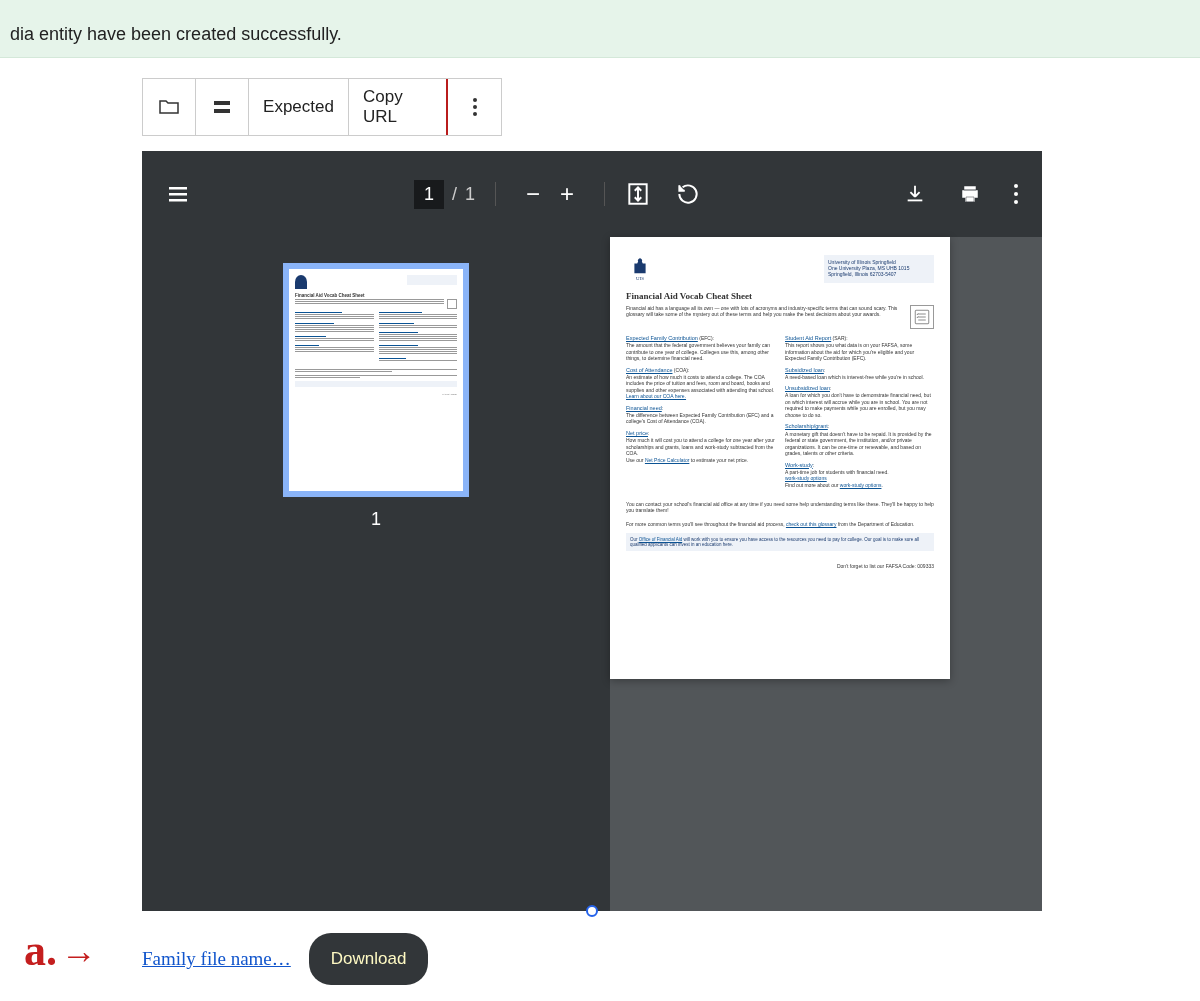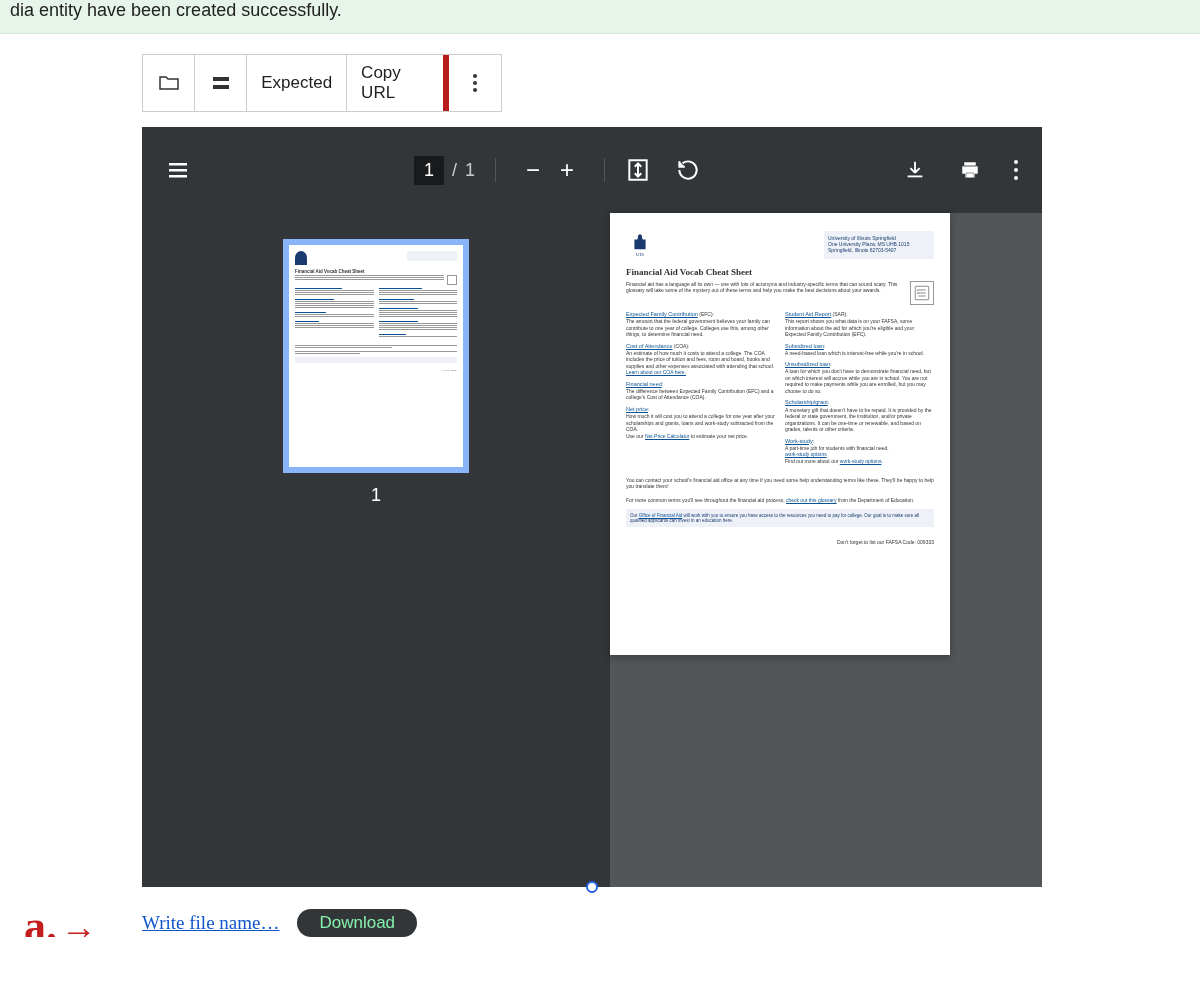--- a/index.html
+++ b/index.html
@@ -1,17 +1,17 @@
 <!DOCTYPE html>
 <html><head>
   <meta charset="utf-8">
   <style>
     * { margin: 0; padding: 0; box-sizing: border-box; }
     body { font-family: -apple-system, BlinkMacSystemFont, "Segoe UI", sans-serif; background: #fff; width: 1200px; }
-    .status-banner { background: #e6f4ea; padding: 0 0 12px 10px; font-size: 18px; color: #222; border-bottom: 1px solid #d4e8d9; }
+    .status-banner { background: #e6f4ea; padding: 24px 0 12px 10px; font-size: 18px; color: #222; border-bottom: 1px solid #d4e8d9; }
     .editor-area { margin-left: 142px; width: 900px; }
     .toolbar { display: flex; border: 1px solid #ccc; margin-top: 20px; height: 58px; width: 360px; }
     .toolbar-btn { display: flex; align-items: center; justify-content: center; border-right: 1px solid #ccc; cursor: pointer; }
     .toolbar-btn.icon-only { width: 60px; }
     .toolbar-btn.text-btn { padding: 0 14px; font-size: 17px; color: #222; }
     .toolbar-btn.no-border { border-right: 1px solid #ccc; }
     .toolbar-btn:last-child { border-right: 1px solid #ccc; width: 60px; }
     .menu-dots { display: flex; flex-direction: column; gap: 3px; }
     .menu-dots span { width: 4px; height: 4px; background: #333; border-radius: 50%; }
     .pdf-viewer { background: #323639; margin-top: 15px; height: 760px; position: relative; display: flex; flex-direction: column; }
@@ -46,21 +46,21 @@
     .doc-link { color: #0b5394; text-decoration: underline; }
     .doc-footer1 { font-size: 5px; margin-top: 8px; }
     .doc-note { background: #eef2f8; padding: 4px; font-size: 4.5px; margin-top: 6px; color: #1a3a6e; }
     .doc-fafsa { text-align: right; font-size: 5px; margin-top: 12px; }
     .resize-handle { position: absolute; bottom: -6px; left: 50%; transform: translateX(-50%); width: 12px; height: 12px; background: #fff; border: 2px solid #2563eb; border-radius: 50%; }
     .bottom-row { display: flex; align-items: center; margin-top: 22px; margin-left: 0; position: relative; }
     .annotation { position: absolute; left: -118px; top: -8px; display: flex; align-items: center; }
     .annot-a { font-family: Georgia, serif; font-size: 44px; color: #c41e1e; font-weight: bold; }
     .annot-arrow { color: #c41e1e; font-size: 36px; margin-left: 4px; }
     .file-link { color: #1155cc; text-decoration: underline; font-size: 19px; font-family: Georgia, serif; }
-    .dl-btn { background: #323639; color: #86efac; border-radius: 22px; padding: 4px 22px; font-size: 17px; margin-left: 18px; border: none; cursor: pointer; }
+    .dl-btn { background: #323639; color: #fef9c3; border-radius: 22px; padding: 16px 22px; font-size: 17px; margin-left: 18px; border: none; cursor: pointer; }
     .thumb-section { margin-bottom: 4px; }
     .thumb-h { font-size: 3.5px; font-weight: bold; margin-bottom: 1px; }
   </style>
 </head>
 <body>
 
 <div class="status-banner">
   <span>dia entity have been created successfully.</span>
 </div>
 
@@ -73,21 +73,21 @@
     </div>
     <div class="toolbar-btn icon-only">
       <svg width="24" height="24" viewBox="0 0 24 24">
           <rect x="4" y="6" width="16" height="4" fill="#333"></rect>
           <rect x="4" y="14" width="16" height="4" fill="#333"></rect>
         </svg>
     </div>
     <div class="toolbar-btn text-btn no-border">
       <span>Expected</span>
     </div>
-    <div class="toolbar-btn text-btn" style="border-right:6px solid #b91c1c">
+    <div class="toolbar-btn text-btn" style="border-right:2px solid #b91c1c">
       <span>Copy URL</span>
     </div>
     <div class="toolbar-btn" style="width:60px; border-right:none">
       <div class="menu-dots">
           <span></span>
           <span></span>
           <span></span>
         </div>
     </div>
   </div>
@@ -289,16 +289,16 @@
       </div>
     </div>
     <div class="resize-handle"></div>
   </div>
 
   <div class="bottom-row">
     <div class="annotation">
       <span class="annot-a">a.</span>
       <span class="annot-arrow">→</span>
     </div>
-    <a href="#" class="file-link">Write file name…</a>
+    <a href="#" class="file-link">Family file name…</a>
     <button class="dl-btn">Download</button>
   </div>
 </div>
 
 </body></html>

